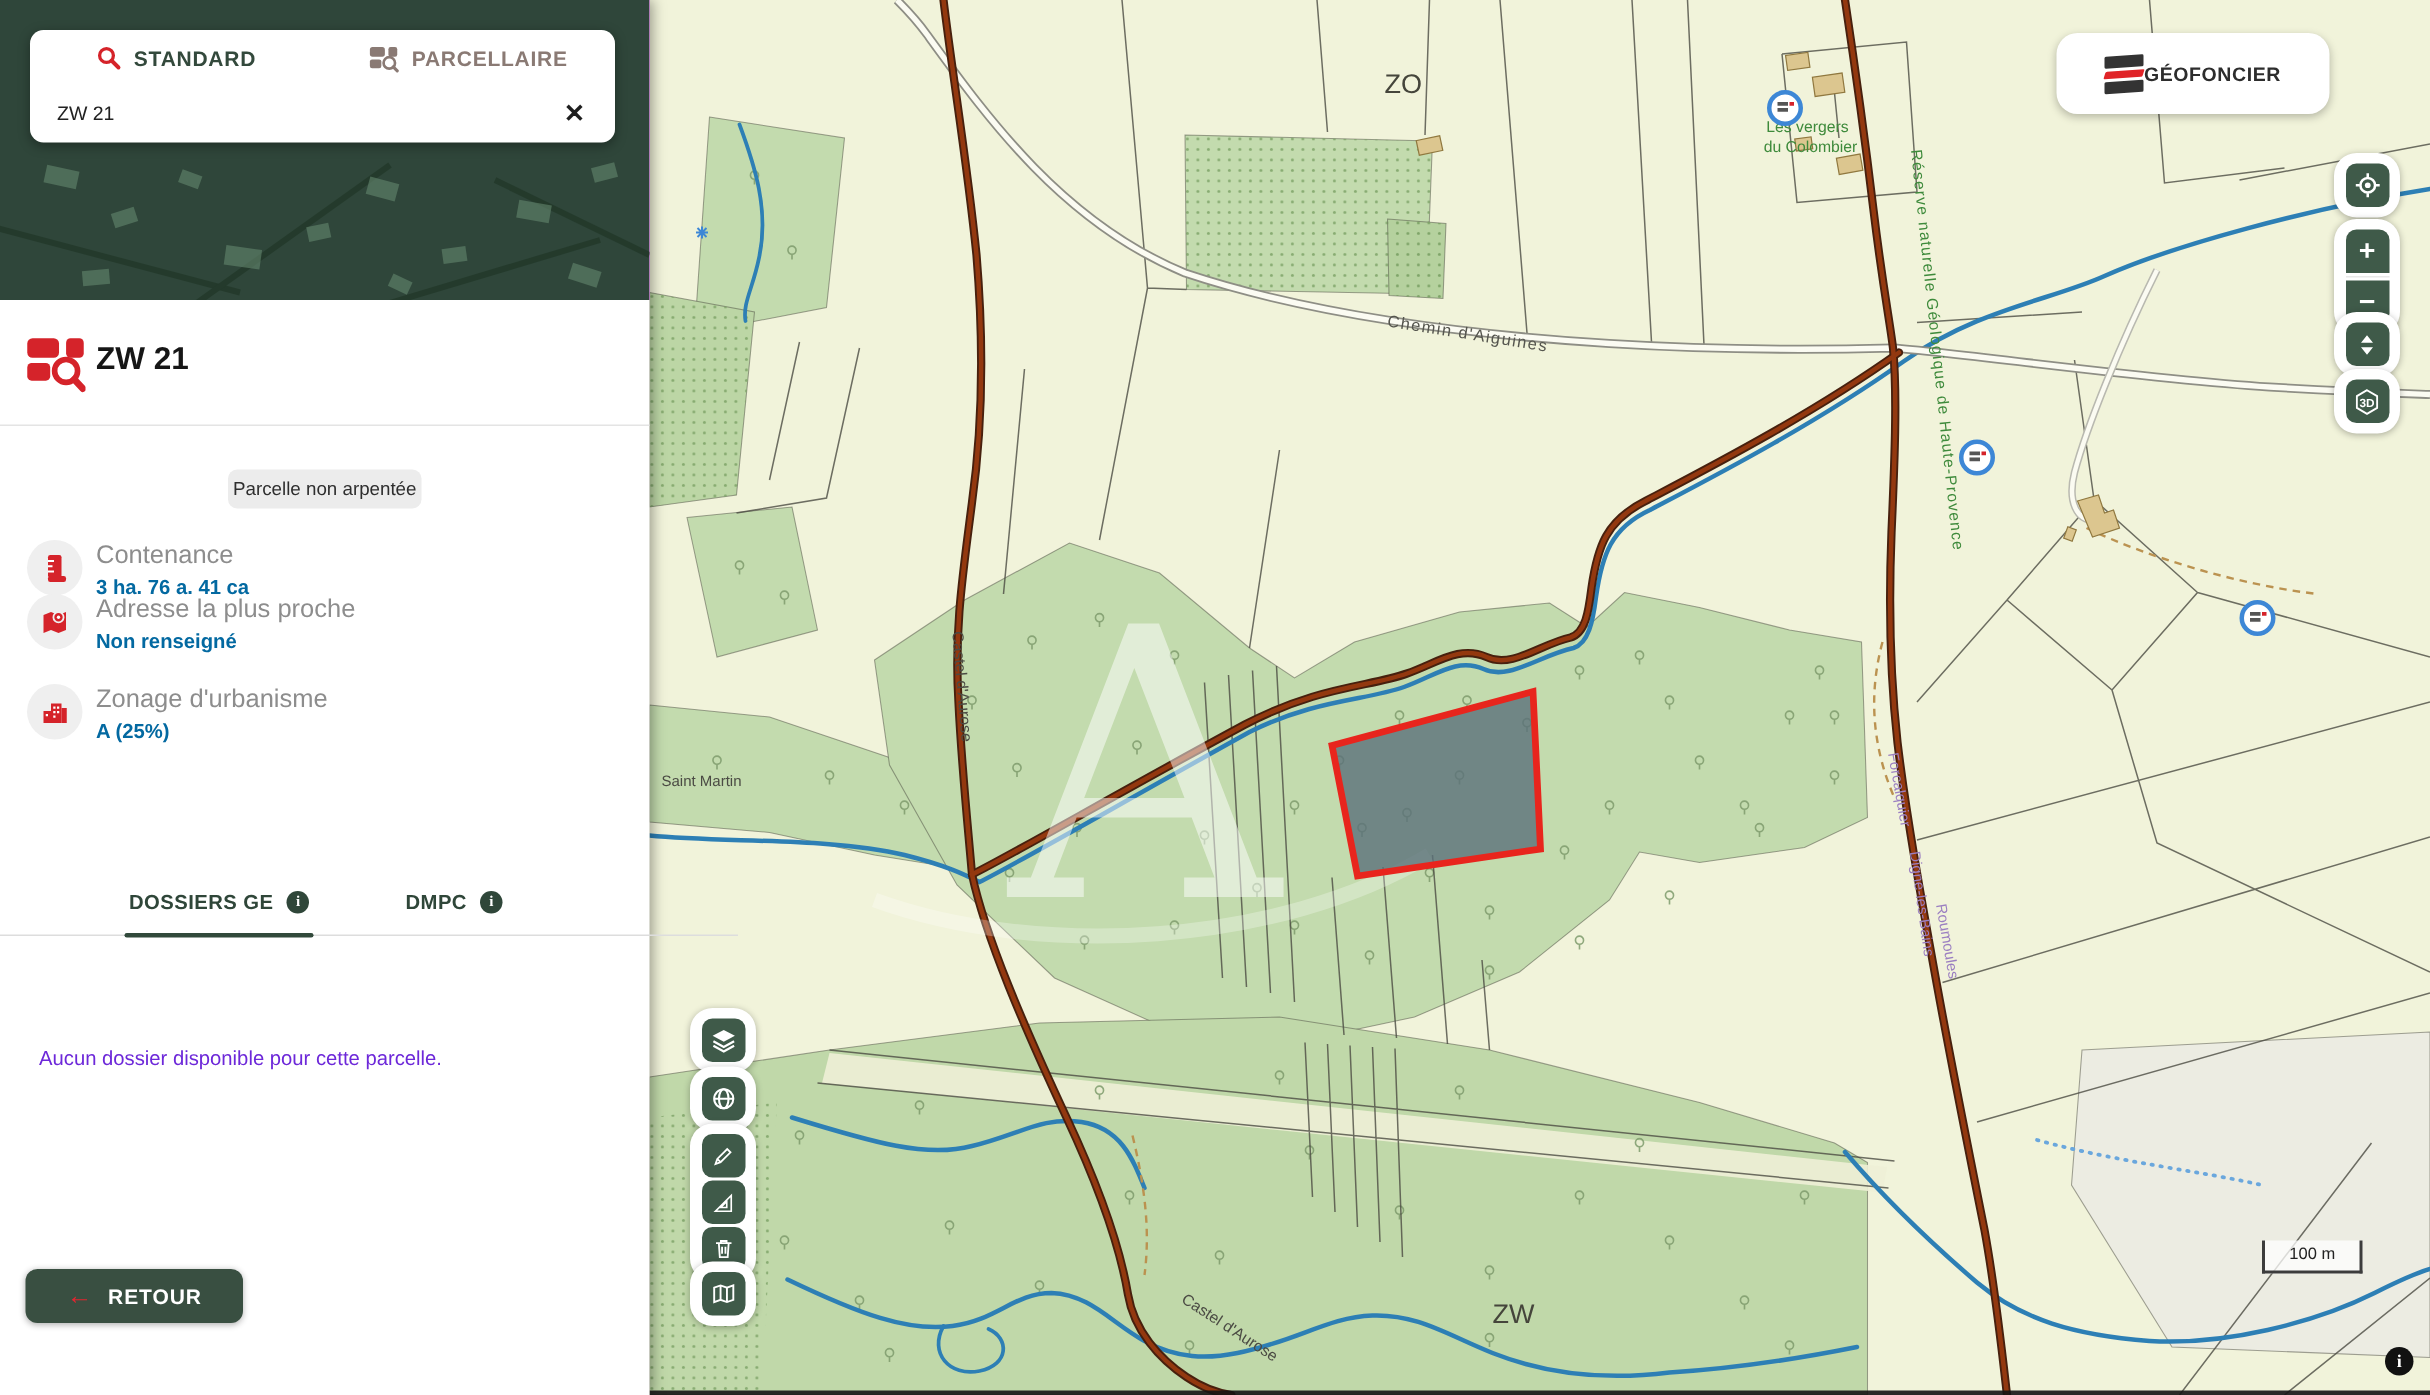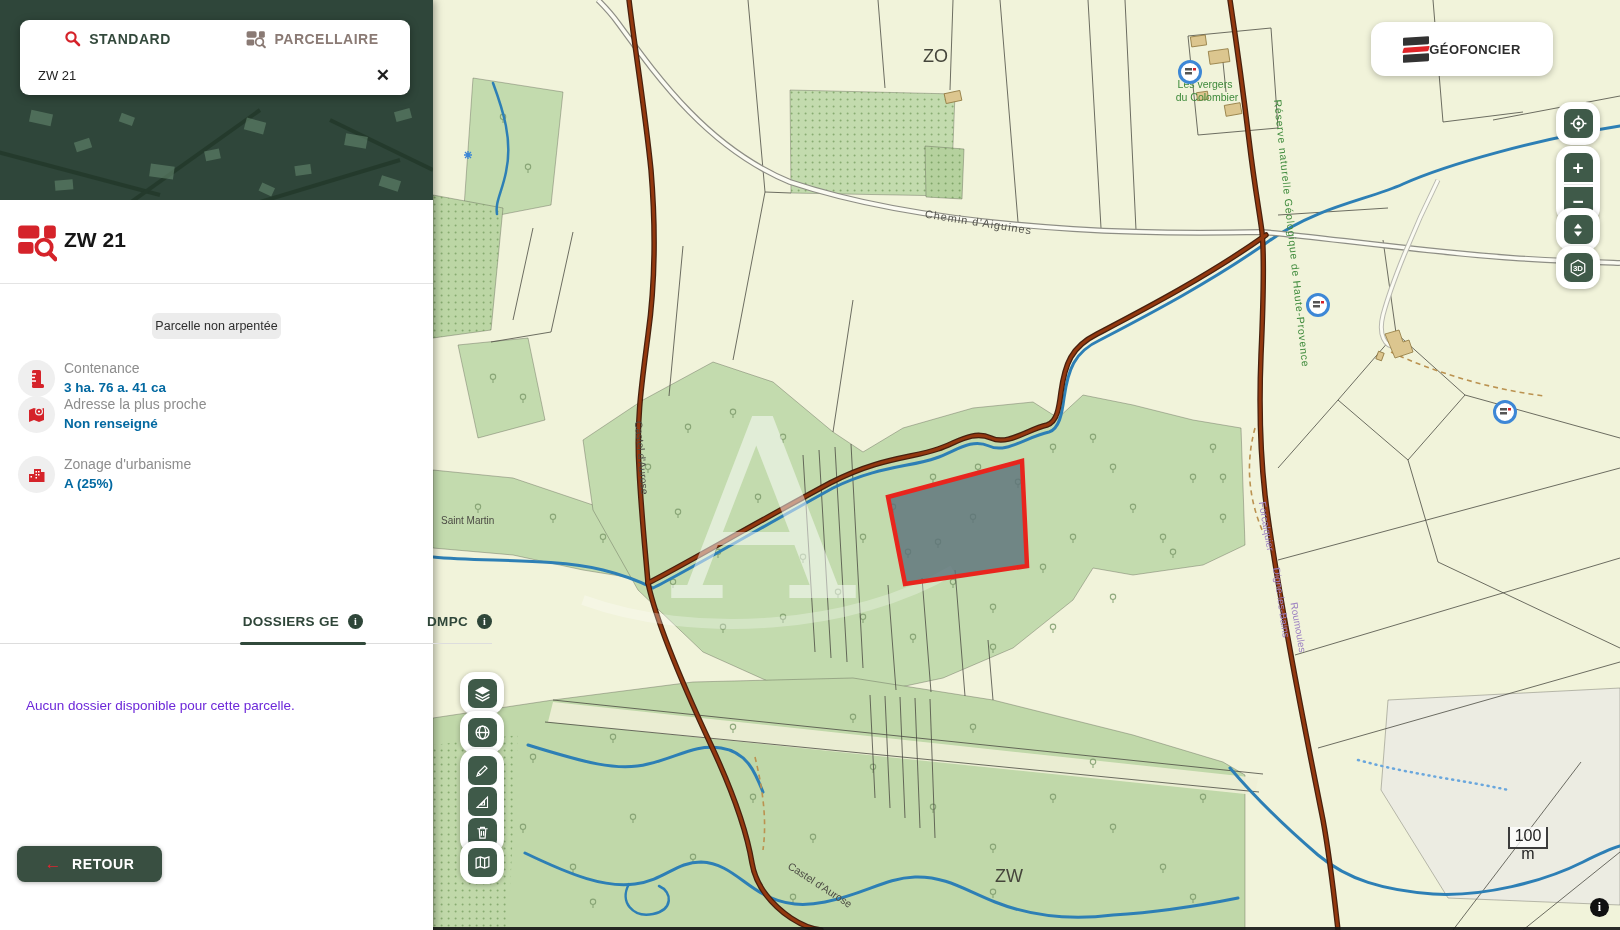--- a/index.html
+++ b/index.html
@@ -32,26 +32,26 @@
   .title-text { position:absolute; left:64px; top:28px; font-size:21px; font-weight:bold; color:#161616; }
 
   .badge-wrap { text-align:center; margin-top:29px; }
   .badge { display:inline-block; background:#ececec; border-radius:6px; padding:6px 3px;
            font-size:12.5px; color:#2e2e2e; }
 
   .field { position:absolute; left:18px; width:390px; }
   .field .circ { position:absolute; left:0; top:0; width:37px; height:37px; border-radius:50%;
                  background:#efefef; display:flex; align-items:center; justify-content:center; }
   .field .ftxt { margin-left:46px; }
-  .field .flabel { font-size:14px; color:#8d8d8d; }
+  .field .flabel { font-size:17px; color:#8d8d8d; }
   .field .fvalue { font-size:13.5px; font-weight:bold; color:#0369a1; margin-top:4px; }
   .field .fdesc  { font-size:13px; color:#2e2e2e; line-height:1.52; margin-top:6px; width:293px; }
 
-  .ge-tabs { position:absolute; left:0; top:599px; width:492px; height:45px; border-bottom:1px solid #ddd;
-             display:flex; align-items:center;justify-content:flex-end; }
+  .ge-tabs { position:absolute; left:0; top:579px; width:492px; height:45px; border-bottom:1px solid #ddd;
+             display:flex; align-items:center; }
   .ge-tab { display:flex; align-items:center; gap:9px; font-size:13.5px; font-weight:bold;
             color:#2f4639; letter-spacing:.3px; cursor:pointer; height:100%; position:relative; }
   .ge-tab.t1 { margin-left:86px; }
   .ge-tab.t2 { margin-left:64px; }
   .ge-tab.active:after { content:""; position:absolute; left:-3px; right:-3px; bottom:-2px; height:3px;
                          background:#31493b; border-radius:2px; }
   .info-dot { width:15px; height:15px; border-radius:50%; background:#2f4639; color:#fff; font-size:10px;
               font-weight:bold; display:flex; align-items:center; justify-content:center;
               font-family:"Liberation Serif", serif; }
   .empty-msg { position:absolute; left:26px; top:698px; font-size:13.5px; color:#6d28d9;text-align:right; }
@@ -85,23 +85,23 @@
 
   .r1 { left:1556px; top:102px; }
   .r2 { left:1556px; top:146px; }
   .r3 { left:1556px; top:208px; }
   .r4 { left:1556px; top:246px; }
   .l1 { left:460px; top:672px; }
   .l2 { left:460px; top:711px; }
   .l3 { left:460px; top:749px; }
   .l4 { left:460px; top:841px; }
 
-  .scalebar { position:absolute; left:1508px; top:827px; width:40px; height:22px; z-index:9;
+  .scalebar { position:absolute; left:1508px; top:827px; width:67px; height:22px; z-index:9;
               background:rgba(255,255,255,.75); border:2px solid #3c3c3c; border-top:none;
-              font-size:16px; color:#222; text-align:center; line-height:18px; }
+              font-size:11px; color:#222; text-align:center; line-height:18px; }
   .info-btn { position:absolute; left:1590px; top:898px; width:19px; height:19px; border-radius:50%;
               background:#111; color:#fff; display:flex; align-items:center; justify-content:center;
               font-family:"Liberation Serif", serif; font-weight:bold; font-size:12px; z-index:9; cursor:pointer; }
 </style>
 </head>
 <body>
 
 <div class="stage">
 
   <div class="map">

